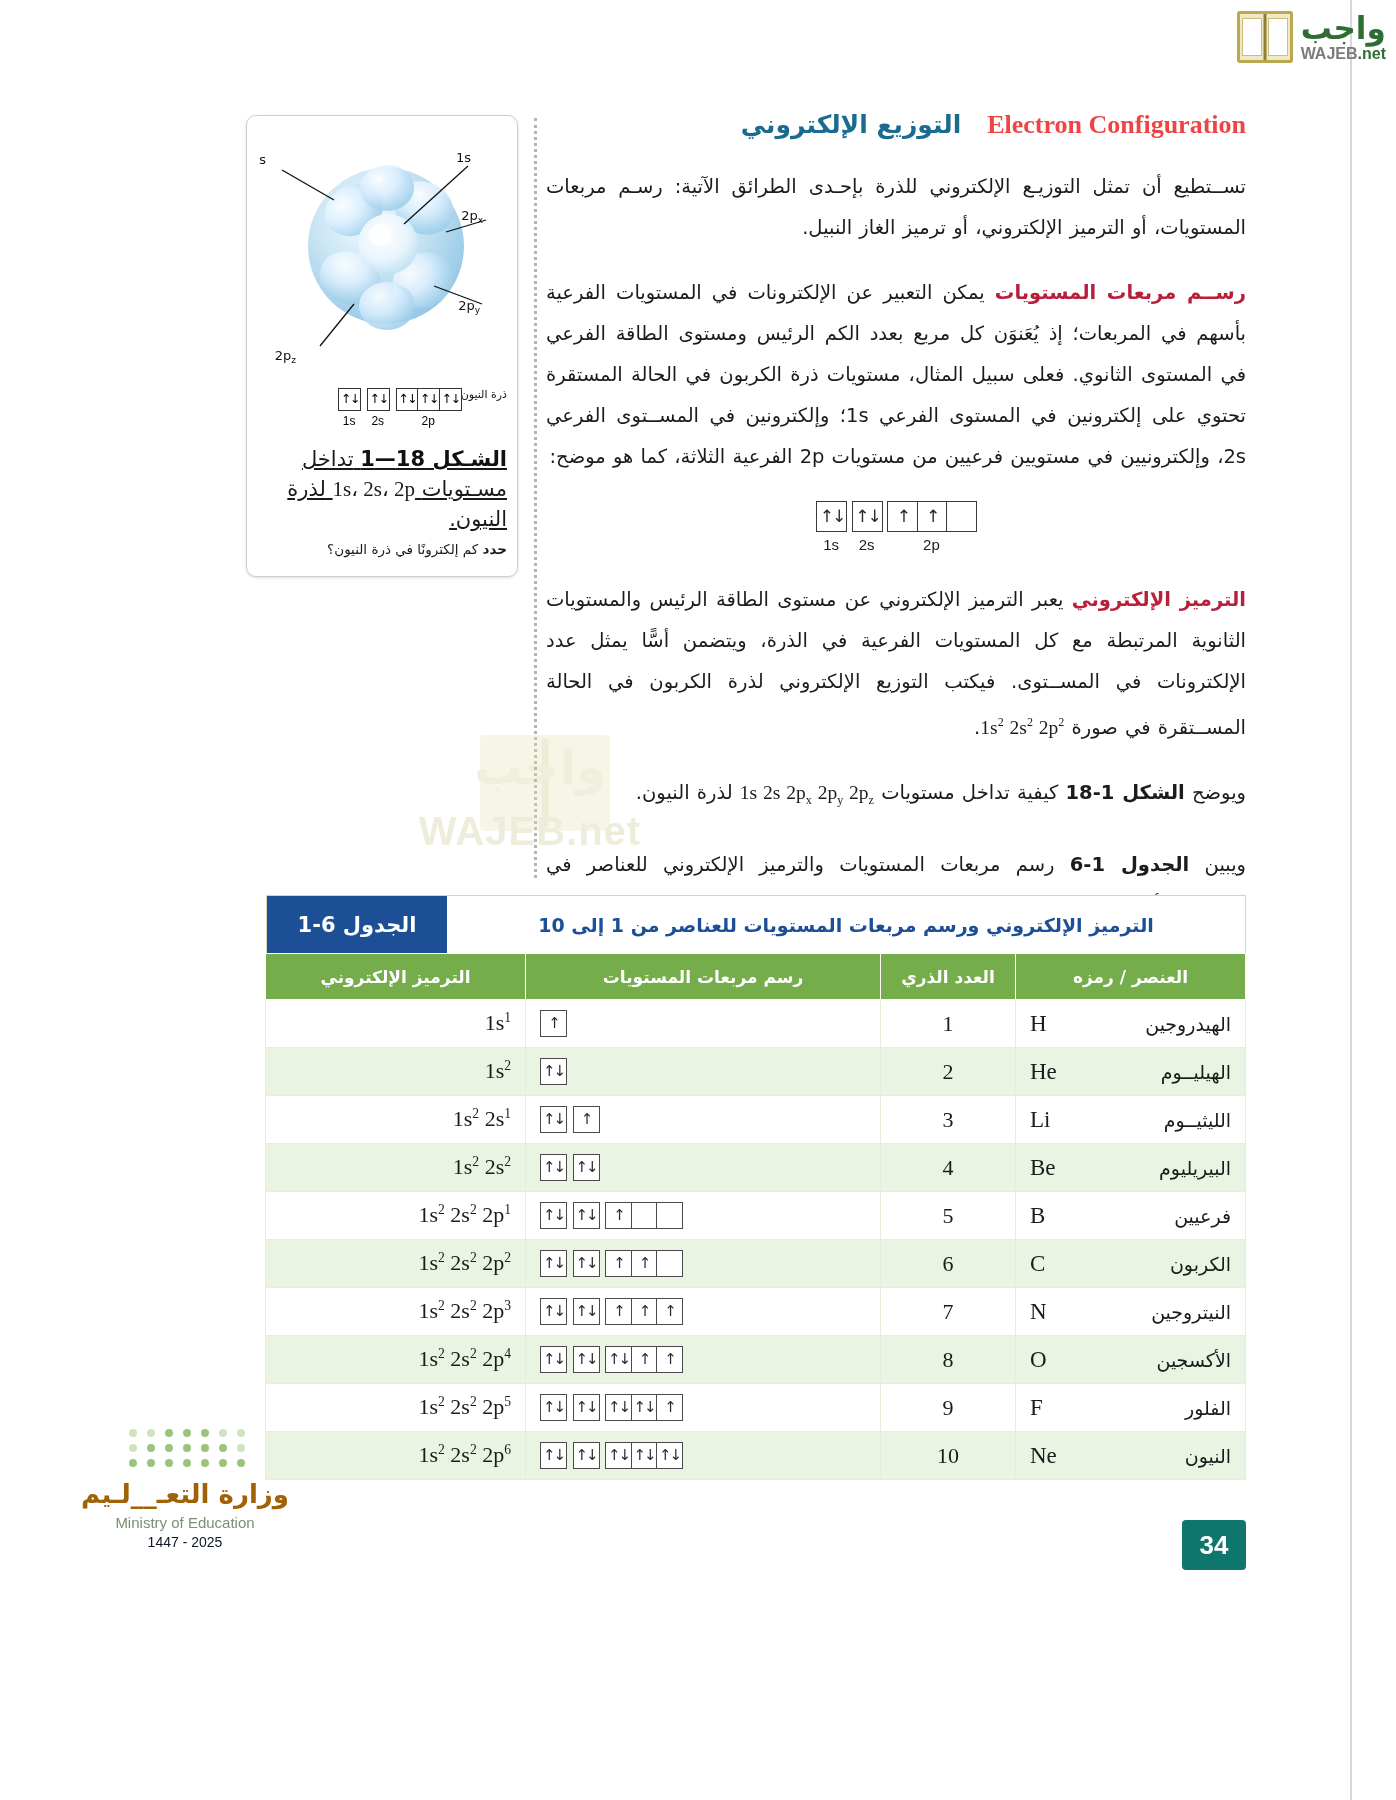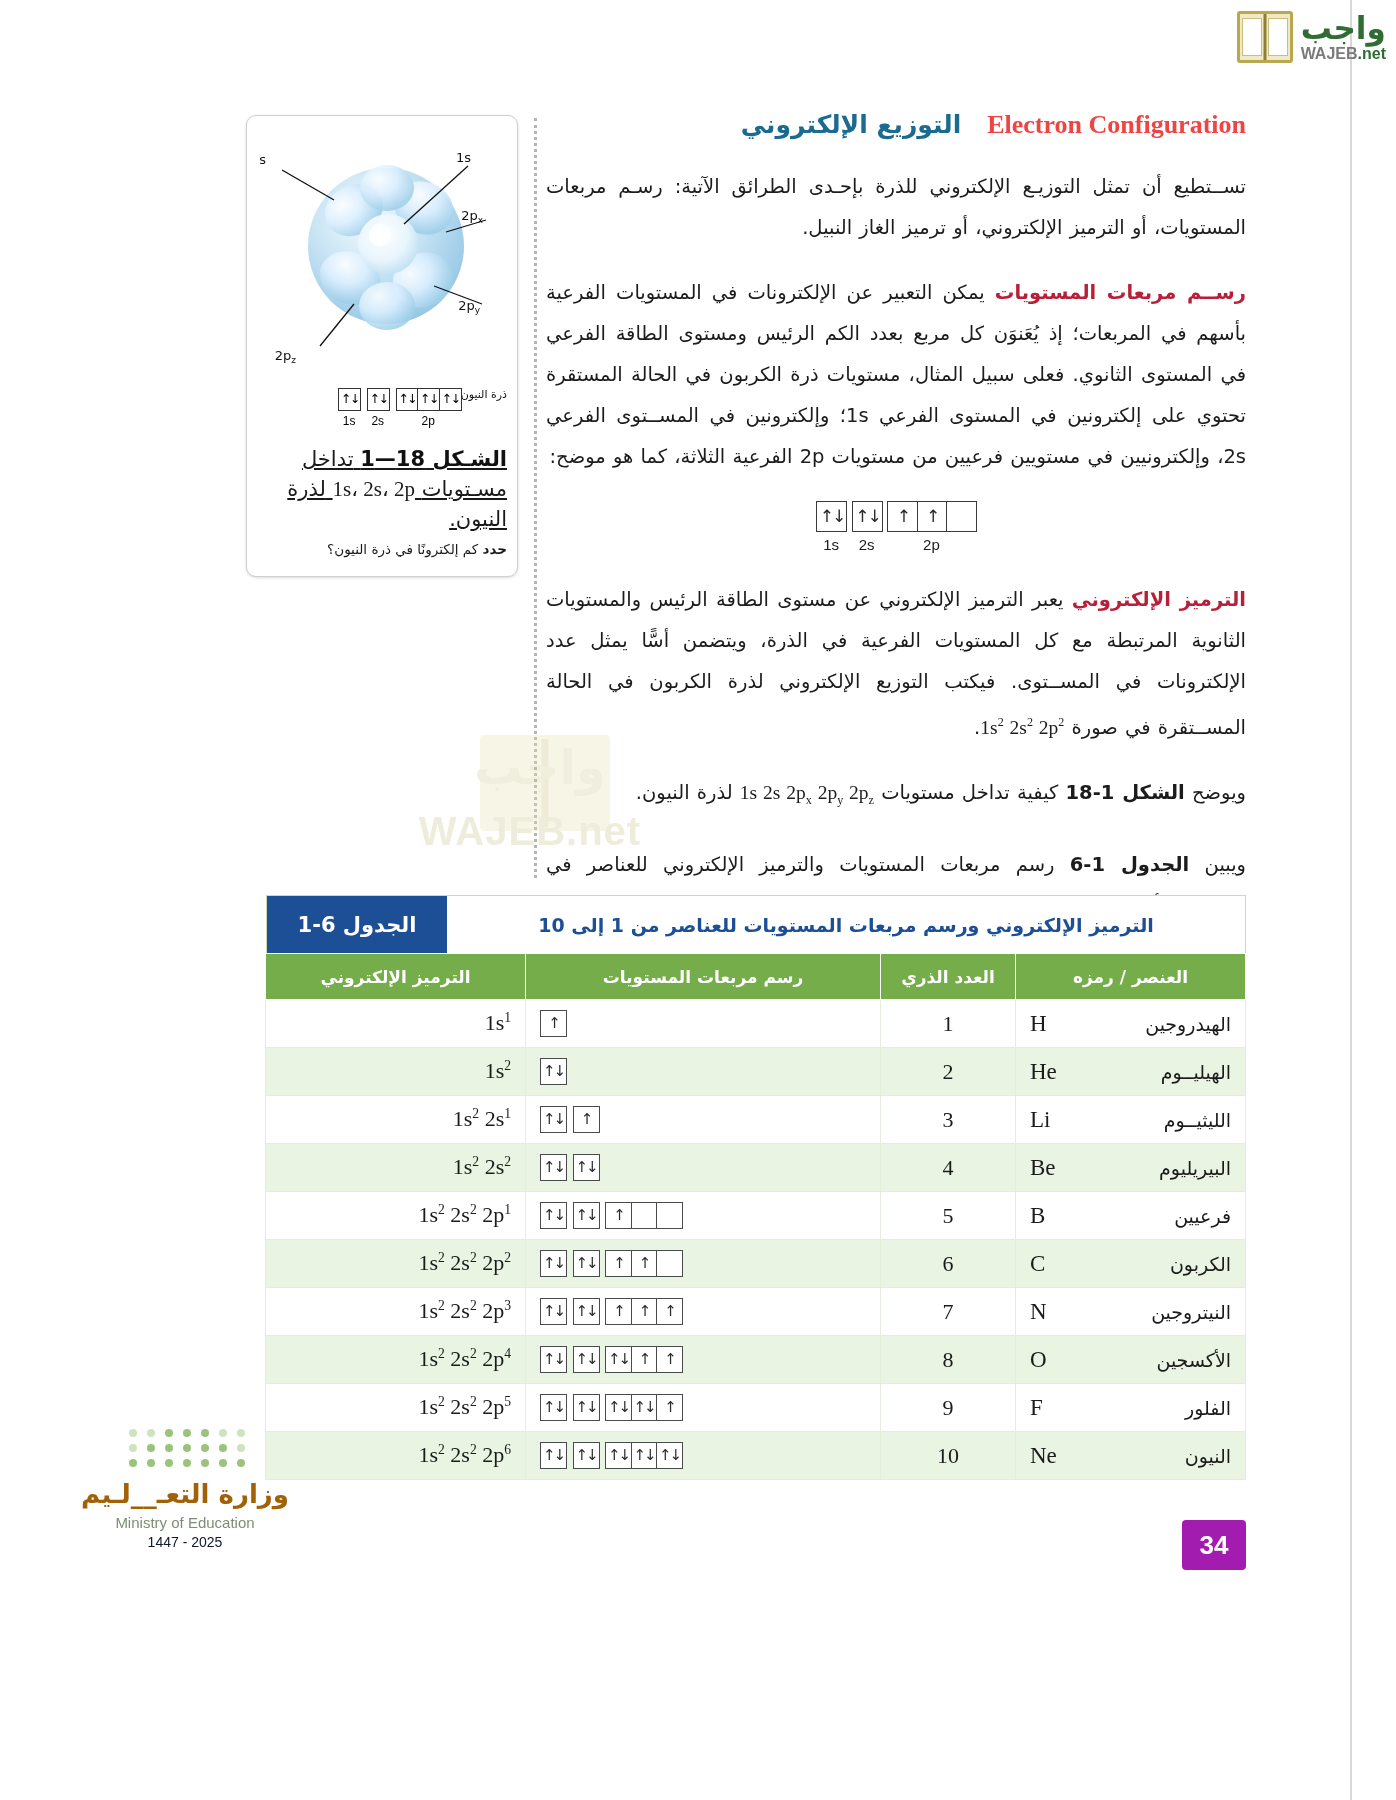--- a/index.html
+++ b/index.html
@@ -243,21 +243,21 @@
     letter-spacing:1px;
   }
   .moe-en{
     font-family:"Liberation Sans", sans-serif; font-size:15px; color:#7d8f72; margin-top:5px;
   }
   .moe-yr{
     font-family:"Liberation Sans", sans-serif; font-size:14px; color:#0f172a; margin-top:3px;
   }
   .pagenum{
     position:absolute; left:60px; bottom:-0px; width:64px; height:50px;
-    background:#a21caf; color:#fff; border-radius:4px;
+    background:#0f766e; color:#fff; border-radius:4px;
     display:flex; align-items:center; justify-content:center;
     font-family:"Liberation Sans", sans-serif; font-weight:bold; font-size:26px;
   }
   .pagenum-wrap{ position:absolute; left:0; bottom:0; width:200px; height:60px; }
 </style>
 </head>
 <body>
 
 <div class="page-frame">
 

